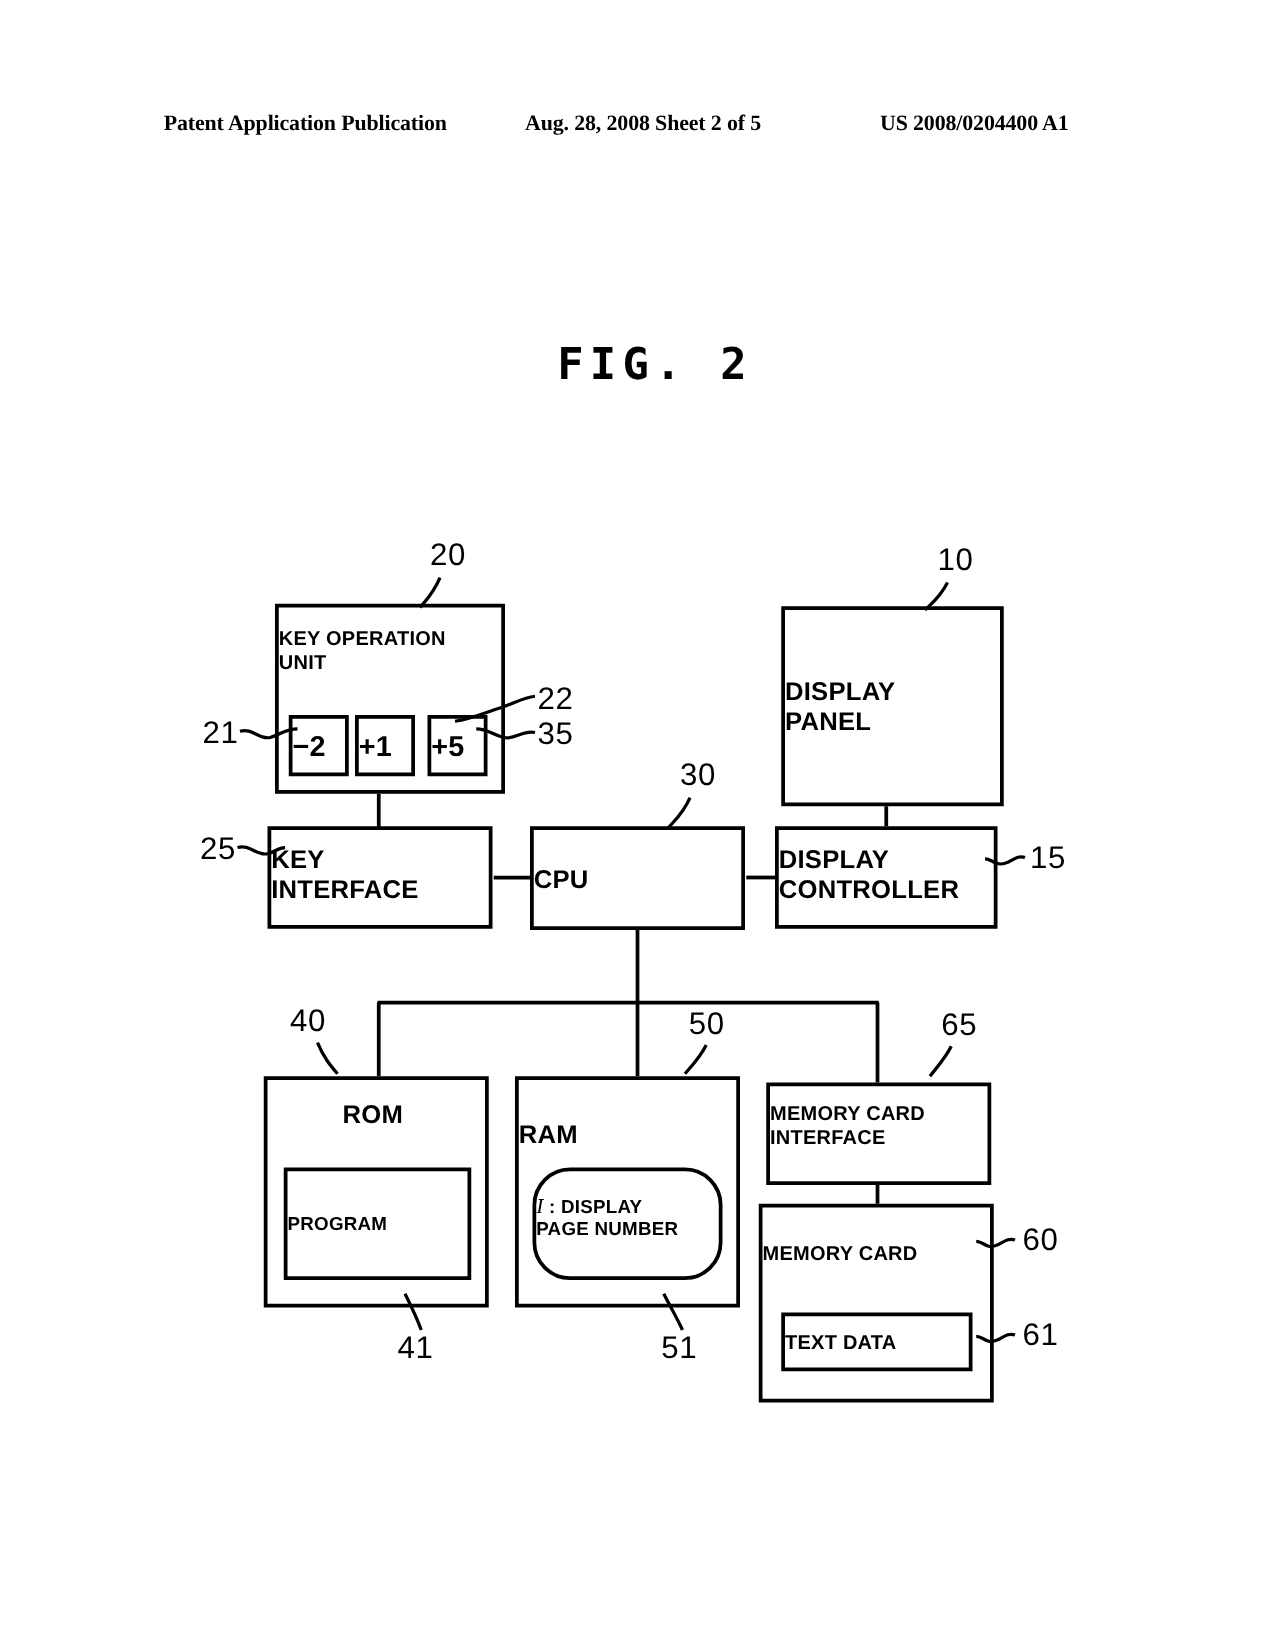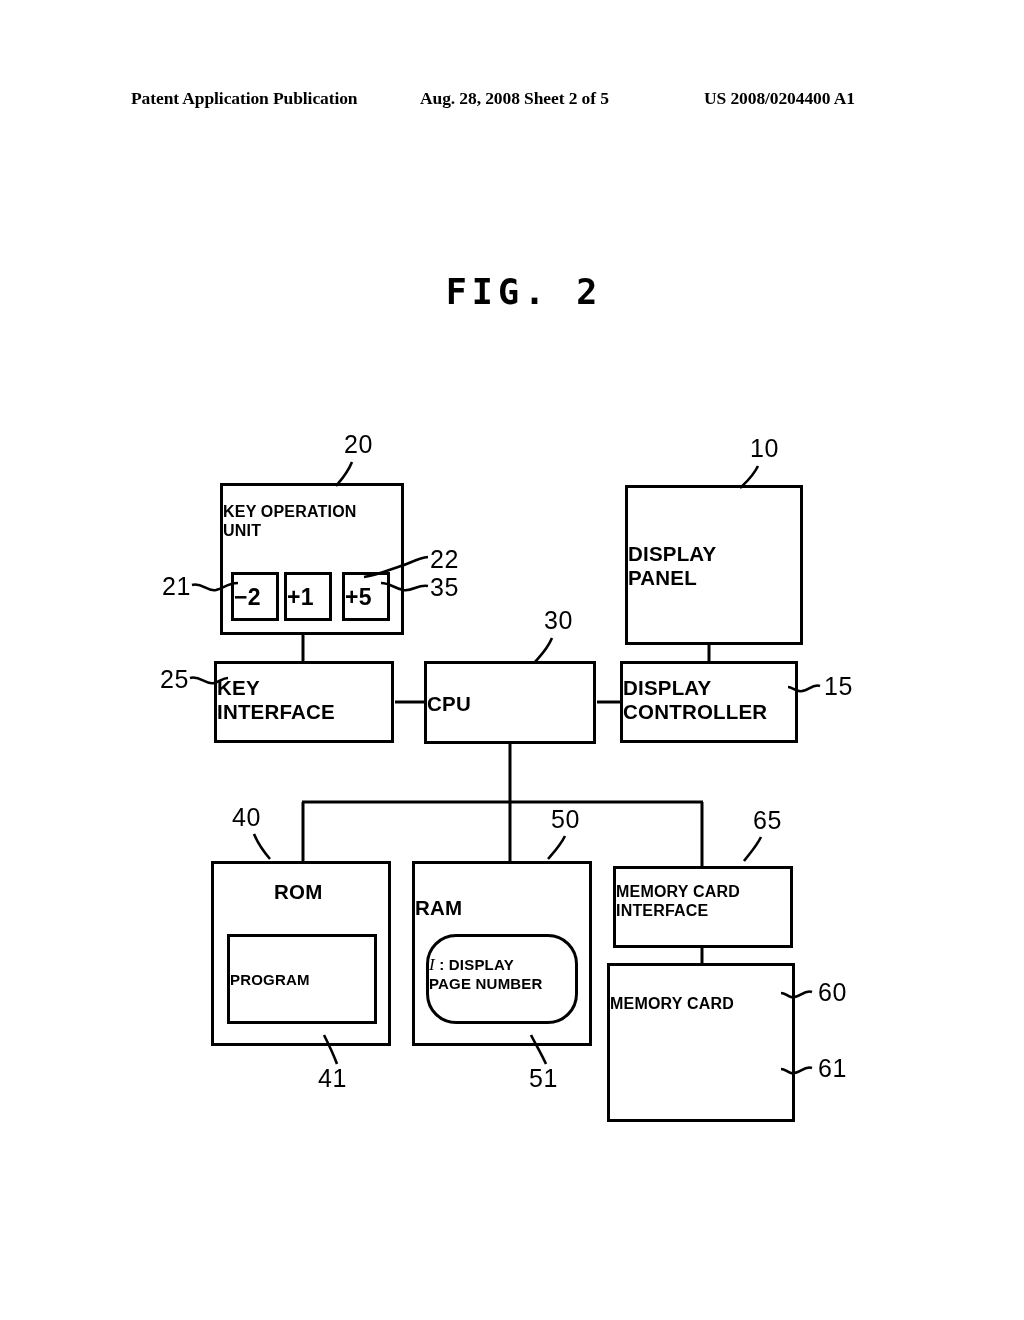--- a/index.html
+++ b/index.html
@@ -223,20 +223,23 @@
 PAGE NUMBER</span></div>
   </div>
 
   <div class="box" style="left:613px; top:866px; width:180px; height:82px;">
     <div class="lbl lbl-sm" style="left:0; top:14px; width:174px;">MEMORY CARD
 INTERFACE</div>
   </div>
 
   <div class="box" style="left:607px; top:963px; width:188px; height:159px;">
     <div class="lbl lbl-sm" style="left:0; top:29px; width:182px;">MEMORY CARD</div>
+  </div>
+  <div class="box-inner" style="left:625px; top:1050px; width:153px; height:47px;">
+    <div class="lbl lbl-sm" style="left:0; top:13px; width:147px;">TEXT DATA</div>
   </div>
 
   <div class="num" style="left:344px; top:430px;">20</div>
   <div class="num" style="left:750px; top:434px;">10</div>
   <div class="num" style="left:162px; top:572px;">21</div>
   <div class="num" style="left:430px; top:545px;">22</div>
   <div class="num" style="left:430px; top:573px;">35</div>
   <div class="num" style="left:160px; top:665px;">25</div>
   <div class="num" style="left:544px; top:606px;">30</div>
   <div class="num" style="left:824px; top:672px;">15</div>

